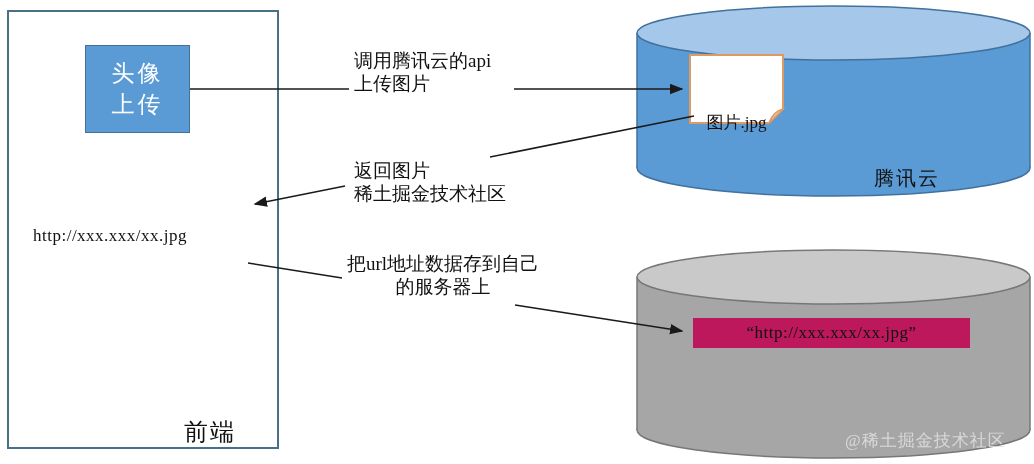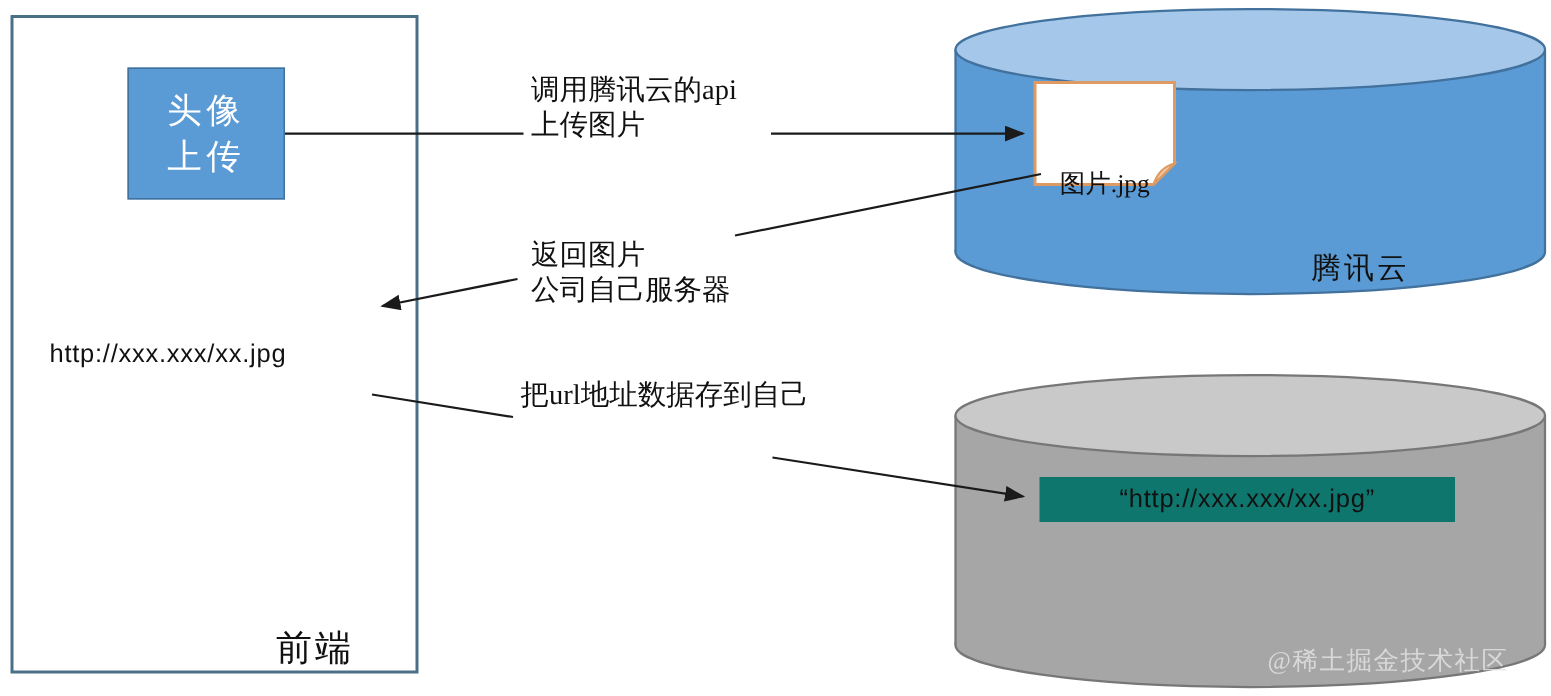--- a/index.html
+++ b/index.html
@@ -16,35 +16,35 @@
   .upload-box{
     left:85px;top:45px;width:103px;height:86px;
     background:#5B9BD5;border:1px solid #41719C;
     color:#ffffff;font-size:23px;letter-spacing:3px;
     display:flex;flex-direction:column;align-items:center;justify-content:center;
     line-height:31px;z-index:2;
   }
   .flow-label{
     z-index:3;font-size:19px;color:#111;line-height:23px;white-space:nowrap;
   }
-  .mono{font-family:Liberation Sans, sans-serif;}
+  .mono{font-family:Liberation Serif, serif;}
   .url-left{
     left:33px;top:226px;font-size:17px;color:#111;letter-spacing:0.5px;z-index:2;
   }
   .frontend-label{left:184px;top:416px;font-size:24px;color:#111;letter-spacing:2px;z-index:2;}
   .tencent-label{left:874px;top:165px;font-size:20px;color:#111;letter-spacing:2px;z-index:2;}
   .server-label{left:857px;top:410px;font-size:20px;color:#111;letter-spacing:1px;z-index:2;}
   .file-label{
     left:690px;top:55px;width:93px;height:54px;z-index:3;
     display:flex;align-items:center;justify-content:center;
     font-family:Liberation Serif, serif;
     font-size:17px;color:#111;margin-top:40px;
   }
   .stored-url{
-    left:693px;top:318px;width:277px;height:30px;background:#0f766e;
+    left:693px;top:318px;width:277px;height:30px;background:#be185d;
     text-align:center;line-height:30px;font-size:17px;color:#111;
     letter-spacing:0.5px;z-index:2;
   }
   .watermark{
     left:845px;top:429px;font-size:17px;letter-spacing:1px;
     color:rgba(225,225,225,0.85);z-index:4;white-space:nowrap;
   }
 </style>
 </head>
 <body>
@@ -102,25 +102,26 @@
     <span>上传</span>
   </div>
 
   <div class="abs flow-label" style="left:354px;top:49px;">
     <div>调用腾讯云的api</div>
     <div>上传图片</div>
   </div>
 
   <div class="abs flow-label" style="left:354px;top:159px;">
     <div>返回图片</div>
-    <div>公司自己服务器</div>
+    <div>稀土掘金技术社区</div>
   </div>
 
   <div class="abs flow-label" style="left:347px;top:252px;text-align:center;">
     <div>把url地址数据存到自己</div>
+    <div>的服务器上</div>
   </div>
 
   <div class="abs url-left mono">http://xxx.xxx/xx.jpg</div>
 
   <div class="abs frontend-label">前端</div>
   <div class="abs tencent-label">腾讯云</div>
 
   <div class="abs file-label">图片.jpg</div>
 
   <div class="abs stored-url mono">“http://xxx.xxx/xx.jpg”</div>

